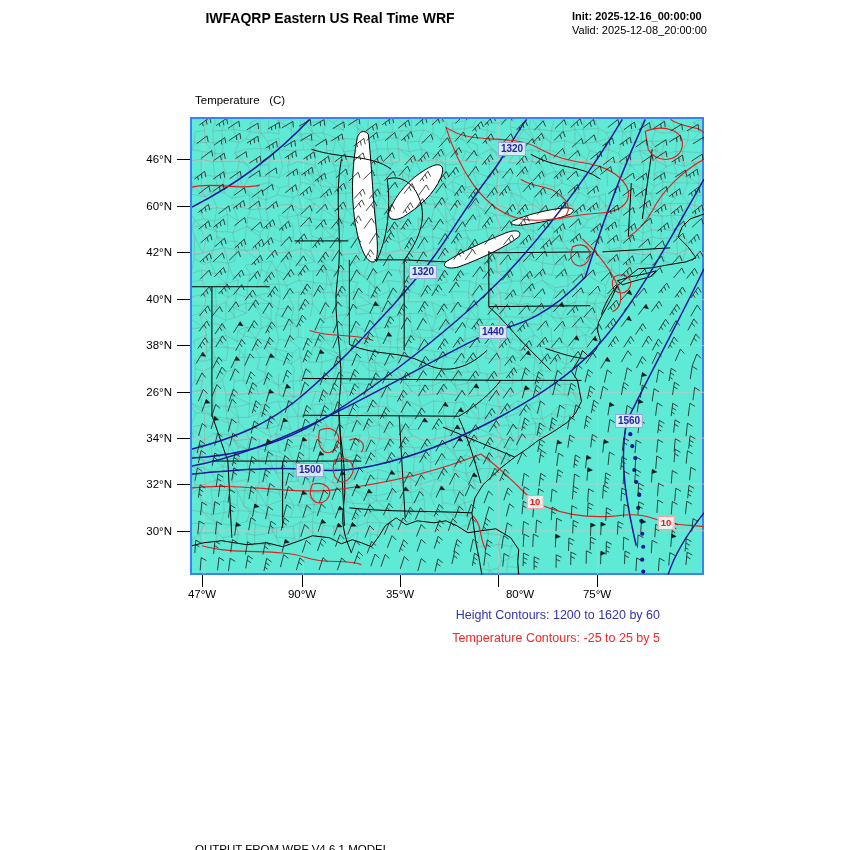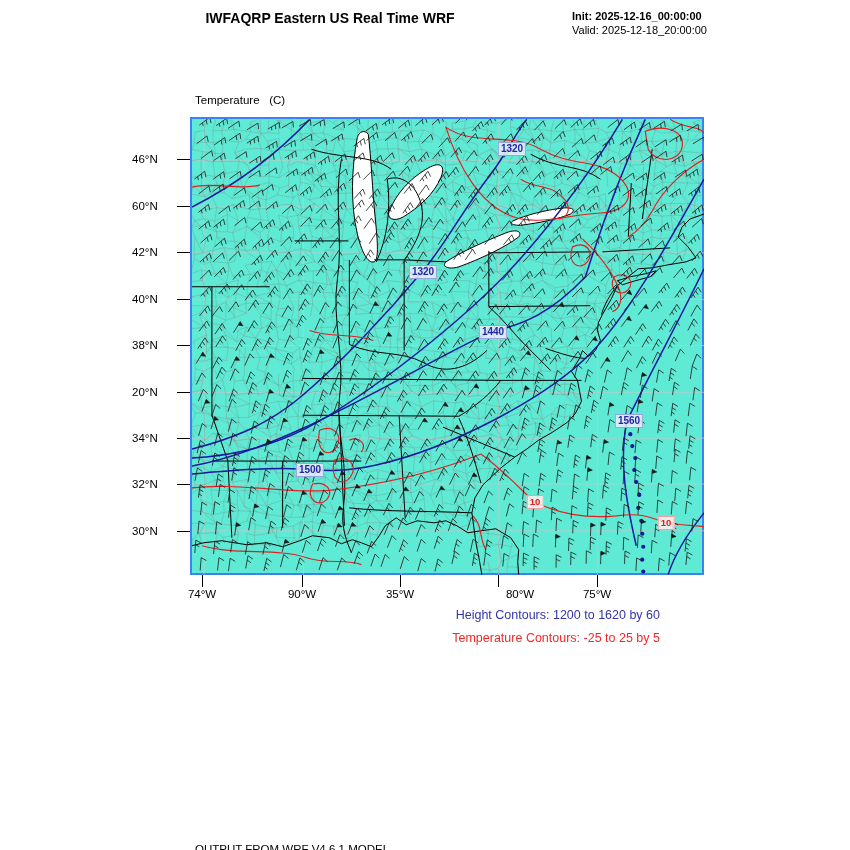--- a/index.html
+++ b/index.html
@@ -3,67 +3,67 @@
 <meta charset="utf-8">
 <style>
   html,body{margin:0;padding:0;background:#fff;}
   body{width:850px;height:850px;position:relative;font-family:"Liberation Sans",sans-serif;color:#000;overflow:hidden;}
   .abs{position:absolute;}
   .title{top:10px;left:330px;transform:translateX(-50%);font-size:14px;font-weight:bold;white-space:nowrap;}
   .stamp{top:9px;right:143px;text-align:left;font-size:11px;line-height:14px;white-space:nowrap;}
   .stamp .init{font-weight:bold;}
   .legend{top:64px;left:195px;font-size:11.5px;line-height:14.5px;white-space:pre;}
   .map-frame{left:190px;top:117px;width:514px;height:458px;border:2px solid #3b82f6;box-sizing:border-box;background:#5eead4;}
-  .lat-label{font-size:11.5px;width:40px;left:132px;transform:translateY(-50%);}
+  .lat-label{font-size:11.5px;width:40px;text-align:right;left:132px;transform:translateY(-50%);}
   .lat-tick{left:177px;width:13px;height:1px;background:#000;}
   .lon-label{font-size:11.5px;transform:translateX(-50%);top:588px;}
   .lon-tick{top:575px;width:1px;height:12px;background:#000;}
   .cinfo{right:190px;font-size:12.5px;white-space:nowrap;text-align:right;}
   .cinfo.h{top:608px;color:#3434a8;text-align:center;}
   .cinfo.t{top:631px;color:#ef2929;}
   .footer{left:195px;top:813px;font-size:11.5px;line-height:14.5px;white-space:pre;}
   .hlabel,.tlabel{position:absolute;transform:translate(-50%,-50%);font-weight:bold;padding:0 2px;line-height:12px;white-space:nowrap;}
   .hlabel{font-size:10px;color:#2525a5;border:1px solid #98a2dc;background:rgba(236,239,252,0.85);}
   .tlabel{font-size:9.5px;color:#e02020;border:1px solid #f0a0a0;background:rgba(255,242,242,0.85);}
 </style>
 </head>
 <body>
 
 <div class="abs title">IWFAQRP Eastern US Real Time WRF</div>
 <div class="abs stamp">
   <div class="init">Init: 2025-12-16_00:00:00</div>
-  <div class="valid">Valid: 2025-12-18_20:00:00</div>
+  <div class="valid">Valid: 2025-12-08_20:00:00</div>
 </div>
 
 <div class="abs legend">
   <div>Temperature   (C)</div>
   <div>Height   (m)</div>
   <div>Winds   (kts)</div>
 </div>
 
 <div class="abs lat-label" style="top:159px">46°N</div>
 <div class="abs lat-label" style="top:206px">60°N</div>
 <div class="abs lat-label" style="top:252px">42°N</div>
 <div class="abs lat-label" style="top:299px">40°N</div>
 <div class="abs lat-label" style="top:345px">38°N</div>
-<div class="abs lat-label" style="top:392px">20°N</div>
+<div class="abs lat-label" style="top:392px">26°N</div>
 <div class="abs lat-label" style="top:438px">34°N</div>
 <div class="abs lat-label" style="top:484px">32°N</div>
 <div class="abs lat-label" style="top:531px">30°N</div>
 <div class="abs lat-tick" style="top:159px"></div>
 <div class="abs lat-tick" style="top:206px"></div>
 <div class="abs lat-tick" style="top:252px"></div>
 <div class="abs lat-tick" style="top:299px"></div>
 <div class="abs lat-tick" style="top:345px"></div>
 <div class="abs lat-tick" style="top:392px"></div>
 <div class="abs lat-tick" style="top:438px"></div>
 <div class="abs lat-tick" style="top:484px"></div>
 <div class="abs lat-tick" style="top:531px"></div>
 
-<div class="abs lon-label" style="left:202px">74°W</div>
+<div class="abs lon-label" style="left:202px">47°W</div>
 <div class="abs lon-label" style="left:302px">90°W</div>
 <div class="abs lon-label" style="left:400px">35°W</div>
 <div class="abs lon-label" style="left:520px">80°W</div>
 <div class="abs lon-label" style="left:597px">75°W</div>
 <div class="abs lon-tick" style="left:202px"></div>
 <div class="abs lon-tick" style="left:302px"></div>
 <div class="abs lon-tick" style="left:400px"></div>
 <div class="abs lon-tick" style="left:498px"></div>
 <div class="abs lon-tick" style="left:597px"></div>
 

